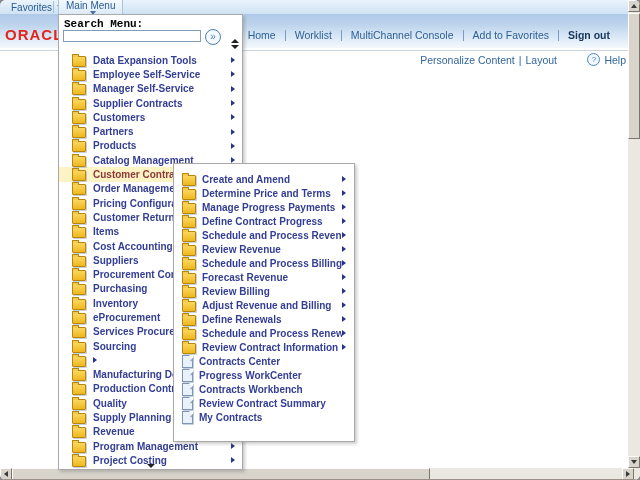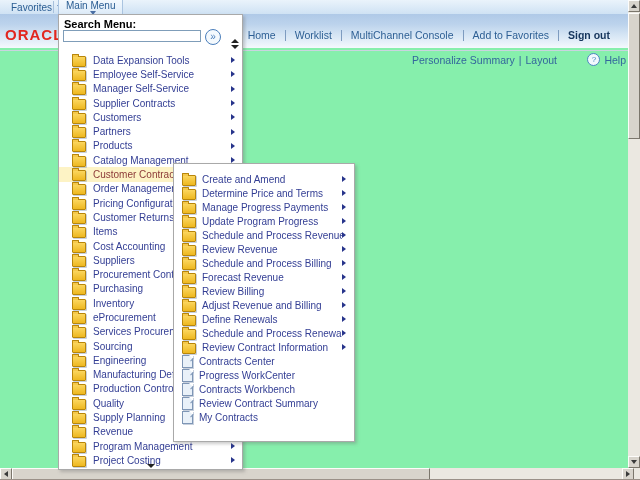--- a/index.html
+++ b/index.html
@@ -1,17 +1,17 @@
 <!DOCTYPE html>
 <html style="--logo-red: #e2261f; --menu-text-blue: #333e94; --selected-text: #8c3a38; --selected-bg: #fdf3c5; --nav-text-blue: #2d5f94; --header-blue: #afc9e7;"><head>
 <meta charset="utf-8">
 <style>
   html,body{margin:0;padding:0;background:#888;}
-  #screen{position:relative;width:640px;height:480px;background:#86efac;overflow:hidden;
-          font-family:"Liberation Sans",sans-serif;-webkit-font-smoothing:antialiased;}
+  #screen{position:relative;width:640px;height:480px;background:#ffffff;overflow:hidden;
+          font-family:"Liberation Sans",sans-serif;border-radius:6px;-webkit-font-smoothing:antialiased;}
   
   .tabstrip{position:absolute;left:0;top:0;width:628px;height:14px;
             background:linear-gradient(#eaf3fb,#cfe2f4);}
   .tab{position:absolute;top:0;height:14px;display:flex;align-items:center;
        font-size:10px;color:#2a5d93;padding:0 7px;cursor:default;}
   .tab.active{background:linear-gradient(#f3f9fe,#ddebf8);border-left:1px solid #aac4e0;
        border-right:1px solid #aac4e0;flex-direction:column;}
   .tabsep{position:absolute;left:53px;top:1px;width:1px;height:12px;background:#a7c0dc;}
   .caret{width:0;height:0;border-left:3px solid transparent;border-right:3px solid transparent;
          border-top:4px solid #4a6fa5;margin-left:5px;}
@@ -30,36 +30,36 @@
   .pers{position:absolute;top:54px;right:83px;font-size:10.5px;color:#33669c;display:flex;align-items:center;}
   .pers .bar{margin:0 4px;color:#33669c;}
   .helpblk{position:absolute;top:53px;right:14px;font-size:10.5px;color:#33669c;display:flex;align-items:center;}
   .qcirc{width:11px;height:11px;border:1px solid #4a86c0;border-radius:50%;font-size:8px;
          display:flex;align-items:center;justify-content:center;color:#4a86c0;margin-right:4px;background:#f2f8fd;}
   
   .panel{position:absolute;background:#fff;border:1px solid #a9a9a9;
          box-shadow:2px 2px 3px rgba(110,110,110,.35);overflow:hidden;}
   .mainmenu{left:58px;top:14px;width:183px;height:454px;z-index:5;}
   .submenu{left:173px;top:163px;width:180px;height:277px;z-index:6;}
-  .searchlbl{position:absolute;left:5px;top:3px;font-size:11px;font-weight:bold;color:#000;}
+  .searchlbl{position:absolute;left:5px;top:3px;font-size:11px;font-weight:bold;color:#000;font-family:Liberation Mono, monospace;}
   .searchinput{position:absolute;left:4px;top:15px;width:132px;height:10px;border:1px solid #7f9db9;
                font-size:10px;padding:0 2px;outline:none;}
   .gobtn{position:absolute;left:146px;top:14px;width:14px;height:14px;border:1px solid #4a7ebb;
          border-radius:50%;background:#f4f9fd;color:#4a7ebb;font-size:10px;line-height:13px;
          text-align:center;cursor:pointer;}
   .scrollud{position:absolute;left:172px;top:24px;width:9px;height:12px;cursor:pointer;}
   .tri-up{width:0;height:0;border-left:4px solid transparent;border-right:4px solid transparent;
           border-bottom:4px solid #222;}
   .tri-dn{width:0;height:0;border-left:4px solid transparent;border-right:4px solid transparent;
           border-top:4px solid #222;margin-top:2px;}
   .scrolldn{position:absolute;left:88px;bottom:1px;width:0;height:0;cursor:pointer;
             border-left:4px solid transparent;border-right:4px solid transparent;border-top:4px solid #222;}
   .mlist{position:absolute;left:0;top:38px;width:181px;}
   .slist{position:absolute;left:0;top:8px;width:178px;}
-  .mrow{display:flex;align-items:center;height:14.3px;cursor:pointer;white-space:nowrap;}
+  .mrow{display:flex;align-items:center;height:14.3px;cursor:pointer;white-space:nowrap;font-weight:bold;}
   .submenu .mrow{height:14px;}
   .mrow.selected{background:var(--selected-bg,#fdf3c5);}
   .mrow .lbl{font-size:10px;color:var(--menu-text-blue,#333e94);flex:1;overflow:hidden;}
   .mrow.selected .lbl{color:var(--selected-text,#8c3a38);}
   .mainmenu .icon{margin-left:13px;margin-right:7px;}
   .submenu .icon{margin-left:8px;margin-right:6px;}
   .arr{width:0;height:0;border-top:3px solid transparent;border-bottom:3px solid transparent;
        border-left:4px solid #27348b;margin-right:5px;flex:0 0 auto;}
   .submenu .arr{margin-right:6px;}
   .folder{position:relative;width:12px;height:9px;flex:0 0 auto;margin-top:2px;
@@ -115,21 +115,21 @@
       <span class="navsep"></span>
       <span class="lnk">Add to Favorites</span>
       <span class="navsep"></span>
       <span class="lnk signout">Sign out</span>
     </div>
   </div>
   <div class="logo">ORACLE</div>
 
   <div class="divider"></div>
   <div class="pers">
-    <span>Personalize Summary</span>
+    <span>Personalize Content</span>
     <span class="bar">|</span>
     <span>Layout</span>
   </div>
   <div class="helpblk">
     <span class="qcirc">?</span>
     <span>Help</span>
   </div>
 
   <div class="panel mainmenu">
     <div class="searchlbl">Search Menu:</div>
@@ -240,21 +240,20 @@
           <span class="lbl">Services Procurement</span>
           <span class="arr"></span>
         </div>
         <div class="mrow">
           <span class="icon folder"></span>
           <span class="lbl">Sourcing</span>
           <span class="arr"></span>
         </div>
         <div class="mrow">
           <span class="icon folder"></span>
-          <span class="lbl">Engineering</span>
           <span class="arr"></span>
         </div>
         <div class="mrow">
           <span class="icon folder"></span>
           <span class="lbl">Manufacturing Definition</span>
           <span class="arr"></span>
         </div>
         <div class="mrow">
           <span class="icon folder"></span>
           <span class="lbl">Production Control</span>
@@ -301,21 +300,21 @@
           <span class="lbl">Determine Price and Terms</span>
           <span class="arr"></span>
         </div>
         <div class="mrow">
           <span class="icon folder"></span>
           <span class="lbl">Manage Progress Payments</span>
           <span class="arr"></span>
         </div>
         <div class="mrow">
           <span class="icon folder"></span>
-          <span class="lbl">Update Program Progress</span>
+          <span class="lbl">Define Contract Progress</span>
           <span class="arr"></span>
         </div>
         <div class="mrow">
           <span class="icon folder"></span>
           <span class="lbl">Schedule and Process Revenue</span>
           <span class="arr"></span>
         </div>
         <div class="mrow">
           <span class="icon folder"></span>
           <span class="lbl">Review Revenue</span>

